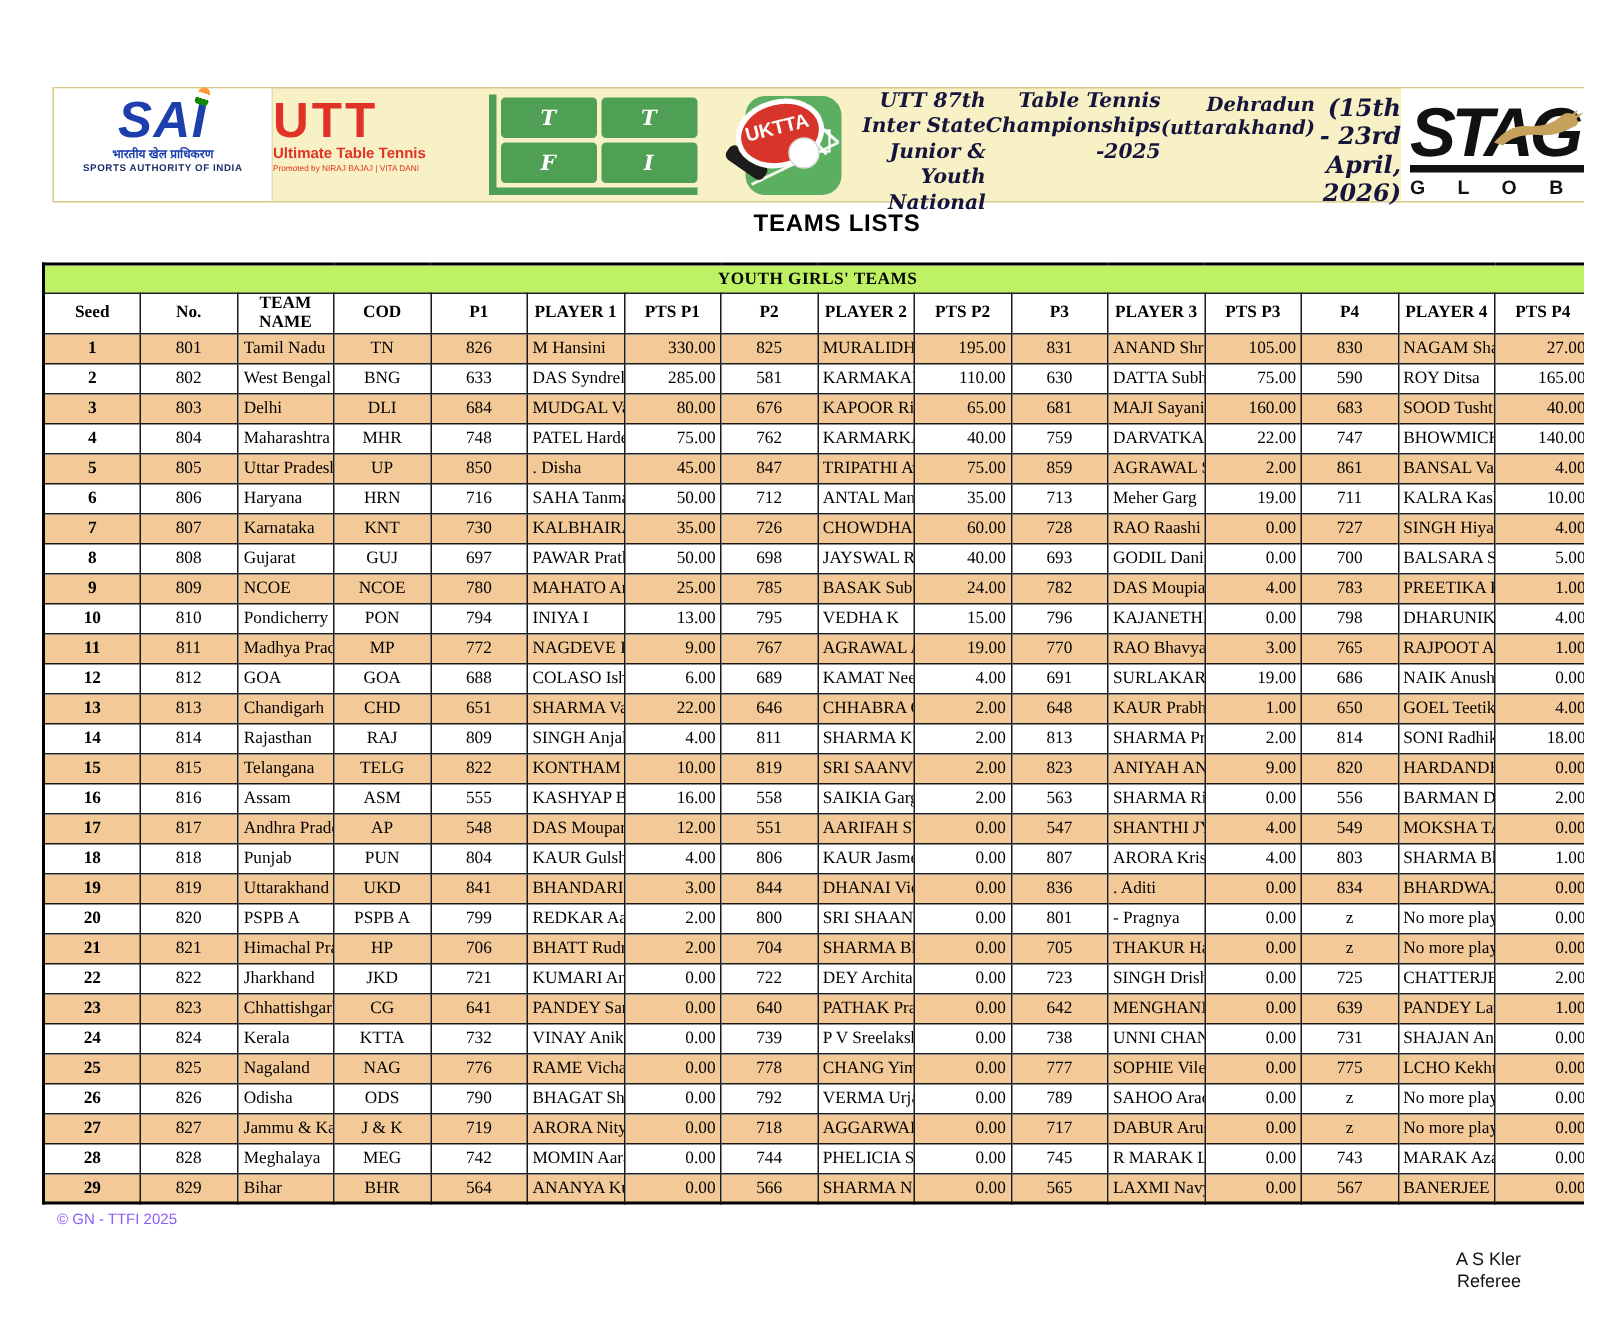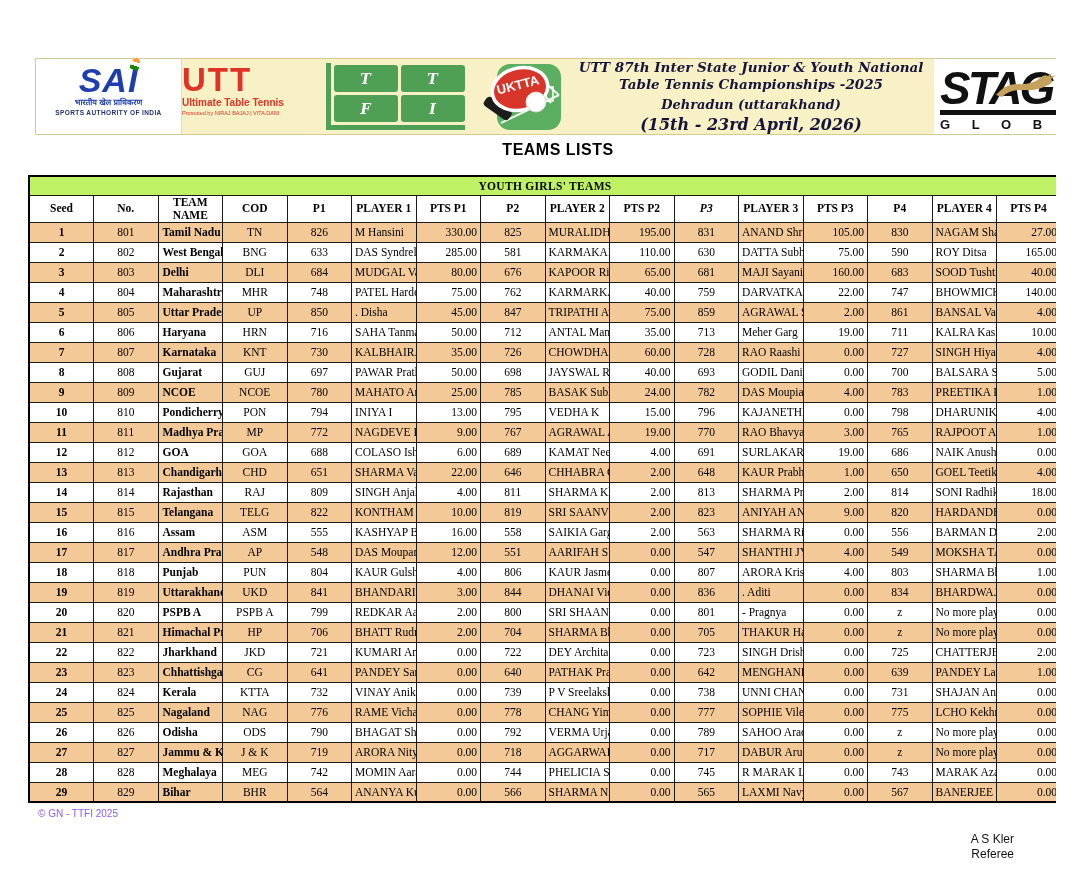--- a/index.html
+++ b/index.html
@@ -18,21 +18,21 @@
   .utt-box { width:132px; text-align:left; padding-top:4px; }
   .utt-word { font:900 33px "Liberation Sans",sans-serif; color:#E03226; letter-spacing:2px; line-height:34px; }
   .utt-title { font-size:10px; font-weight:bold; color:#E03226; line-height:12px; }
   .utt-sub { font-size:5.5px; color:#E03226; line-height:8px; }
   .ttfi-box { width:162px; display:flex; align-items:center; justify-content:center; }
   .ttfi-flag { border-left:5px solid #4FA055; border-bottom:5px solid #4FA055; padding:2px 0 3px 3px; }
   .ttfi-grid { display:grid; grid-template-columns:64px 64px; grid-gap:3px; }
   .ttfi-cell { height:27px; background:#4FA055; border-radius:3px; display:flex; align-items:center; justify-content:center;
                color:#fff; font:italic bold 14px "DejaVu Serif",serif; }
   .uktta-box { width:92px; display:flex; align-items:center; justify-content:center; }
-  .title-box { flex:1; display:flex; flex-direction:column; justify-content:center; text-align:center;
+  .title-box { flex:1; display:flex; flex-direction:row; justify-content:center; text-align:right;
                color:#14143c; font-family:"DejaVu Serif",serif; font-style:italic; font-weight:bold; }
   .title-line { font-size:13.5px; line-height:17px; }
   .venue-line { font-size:13px; margin-top:4px; }
   .dates-line { font-size:16px; margin-top:3px; }
   .stag-box { width:145px; background:#fff; overflow:hidden; position:relative; padding-top:8px; }
   .stag-word { font:italic 900 46px "Liberation Sans",sans-serif; color:#111; letter-spacing:-3px; line-height:42px; padding-left:6px; white-space:nowrap; }
   .stag-deer { position:absolute; top:10px; left:58px; }
   .stag-global { margin:1px 0 0 6px; border-top:5px solid #111; width:200px; font:bold 13px "Liberation Sans",sans-serif;
                  letter-spacing:9px; color:#111; padding-top:2px; white-space:nowrap; }
 
@@ -45,21 +45,21 @@
   table { border-collapse:collapse; table-layout:fixed; width:1034px; border:2px solid #000;
           font-family:"Liberation Serif",serif; font-size:11.5px; color:#000; }
   td, th { border:1px solid #1b1b1b; overflow:hidden; white-space:nowrap; padding:0 2px; }
   .band th { background:#bef264; height:19px; font-weight:bold; font-size:11.5px; text-align:center; letter-spacing:.3px; }
   thead.cols th { height:27px; font-weight:bold; text-align:center; white-space:normal; line-height:1.05; background:#fff; }
   tbody td { height:20px; }
   tbody tr.alt { background:#F3C997; }
   td:nth-child(1) { text-align:center; font-weight:bold; }
   td:nth-child(2), td:nth-child(4), td:nth-child(5),
   td:nth-child(8), td:nth-child(11), td:nth-child(14) { text-align:center; }
-  td:nth-child(3) { text-align:left; font-weight:bold; padding-left:4px;margin-left:16px; }
+  td:nth-child(3) { text-align:left; font-weight:normal; padding-left:4px;margin-left:16px; }
   td:nth-child(6), td:nth-child(9), td:nth-child(12), td:nth-child(15) { text-align:left; padding-left:3px; }
   td:nth-child(7), td:nth-child(10), td:nth-child(13), td:nth-child(16) { text-align:right; padding-right:3px; }
 
   
   .copyright { position:absolute; left:38px; top:808px; font-size:10px; color:#8b5cf6; }
   .referee { position:absolute; right:42px; top:832px; text-align:right; font-size:12px; color:#111; line-height:15px; }
 </style>
 </head>
 <body>
 
@@ -136,21 +136,21 @@
             <th style="width: 40px;">Seed</th>
             <th style="width: 43px;">No.</th>
             <th style="width: 148px;">TEAM NAME</th>
             <th style="width: 45px;">COD</th>
             <th style="width: 33px;">P1</th>
             <th style="width: 112px;">PLAYER 1</th>
             <th style="width: 40px;">PTS P1</th>
             <th style="width: 33px;">P2</th>
             <th style="width: 113px;">PLAYER 2</th>
             <th style="width: 40px;">PTS P2</th>
-            <th style="width: 33px; font-style: italic;">P3</th>
+            <th style="width: 33px;">P3</th>
             <th style="width: 114px; margin-left: 20px;">PLAYER 3</th>
             <th style="width: 40px;">PTS P3</th>
             <th style="width: 33px;">P4</th>
             <th style="width: 117px;">PLAYER 4</th>
             <th style="width: 44px;">PTS P4</th>
           </tr>
       </thead>
       <tbody id="team-rows">
           <tr class="alt">
             <td>1</td>

